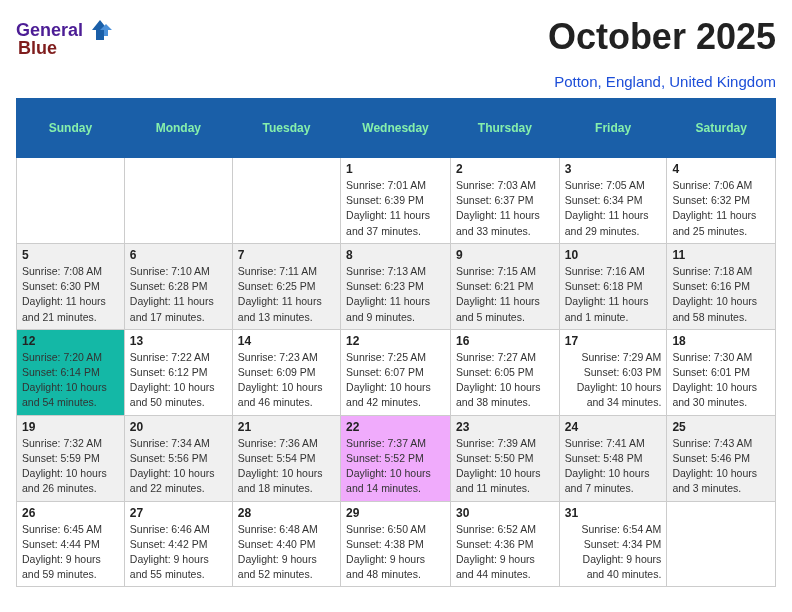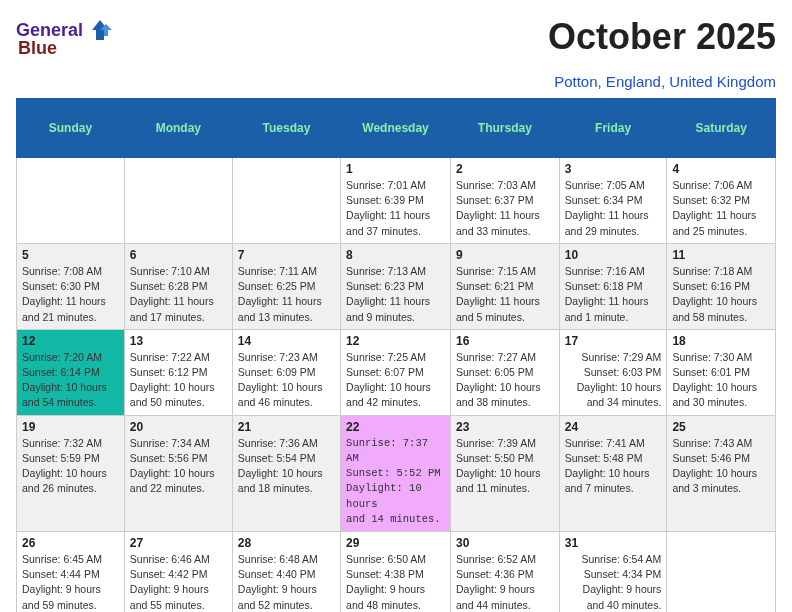--- a/index.html
+++ b/index.html
@@ -264,21 +264,21 @@
         </td>
         <td style="background: rgb(240, 240, 240);">
           <span class="day-number">21</span>
           <div class="day-info" style="white-space: pre-line;">Sunrise: 7:36 AM
 Sunset: 5:54 PM
 Daylight: 10 hours
 and 18 minutes.</div>
         </td>
         <td style="background: #f0abfc;">
           <span class="day-number">22</span>
-          <div class="day-info" style="white-space: pre-line; font-family: Liberation Mono, monospace;">Sunrise: 7:37 AM
+          <div class="day-info" style="white-space: pre-line;">Sunrise: 7:37 AM
 Sunset: 5:52 PM
 Daylight: 10 hours
 and 14 minutes.</div>
         </td>
         <td style="background: rgb(240, 240, 240);">
           <span class="day-number">23</span>
           <div class="day-info" style="white-space: pre-line;">Sunrise: 7:39 AM
 Sunset: 5:50 PM
 Daylight: 10 hours
 and 11 minutes.</div>

